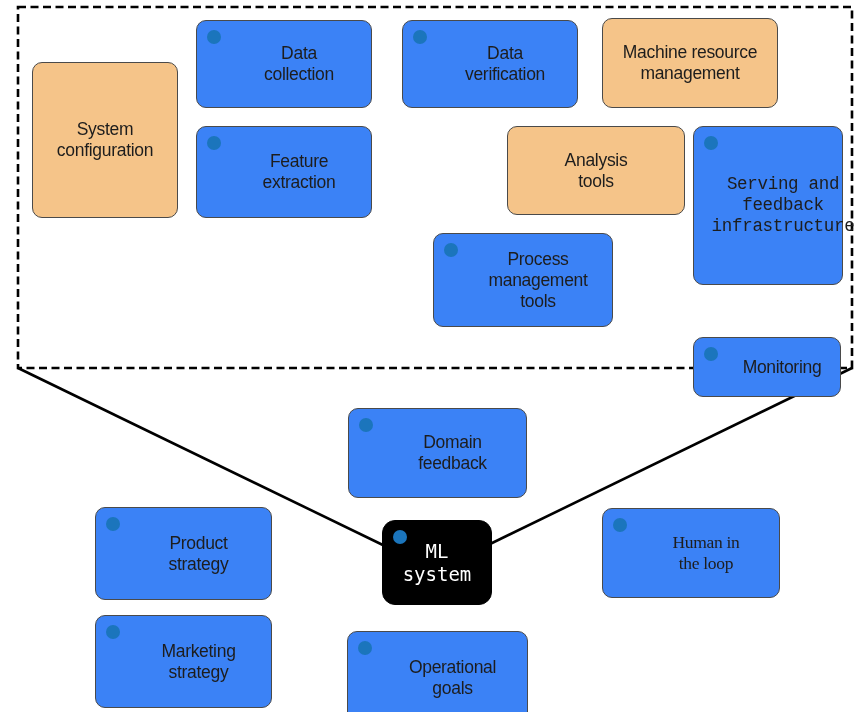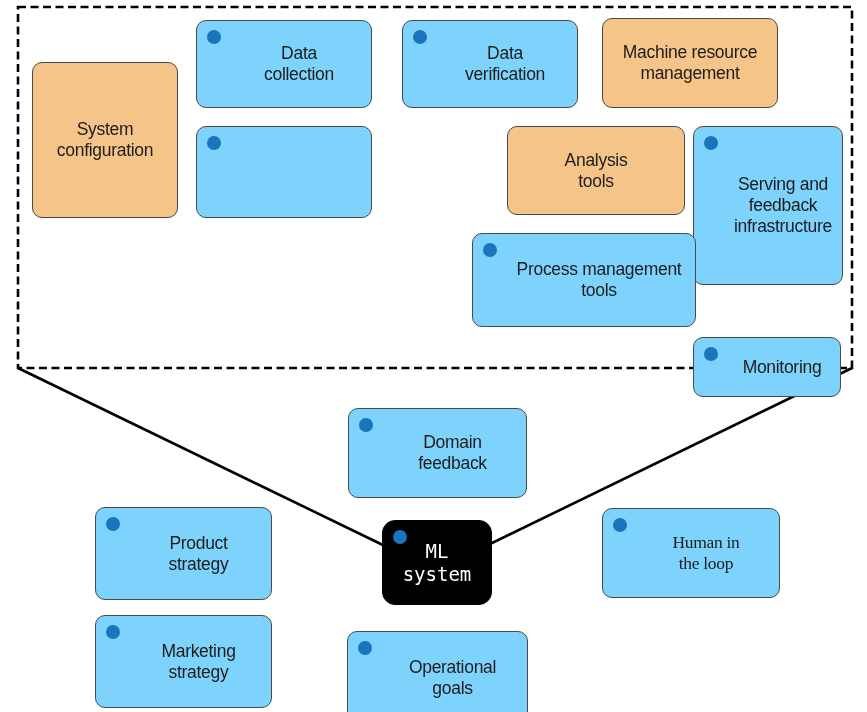--- a/index.html
+++ b/index.html
@@ -33,21 +33,21 @@
   }
   .box .label {
     text-align: center;
     white-space: pre-line;
     font-size: 17.5px;
     line-height: 1.2;
     letter-spacing: -0.3px;
     color: #1d1d1d;
     padding: 2px 6px;
   }
-  .blue   { background: #7dd3fc; padding-left: 30px; }
+  .blue   { background: #3b82f6; padding-left: 30px; }
   .orange { background: #f5c489; }
   .code {
     background: #000000;
     border-color: #000000;
     border-radius: 13px;
   }
   .code .label {
     color: #ffffff;
     font-family: "DejaVu Sans Mono", monospace;
     font-size: 19px;
@@ -64,22 +64,22 @@
   }
 
   
   #sys-config        { left: 32px;  top: 62px;  width: 146px; height: 156px; align-items: center; }
   #data-collection   { left: 196px; top: 20px;  width: 176px; height: 88px;  }
   #data-verification { left: 402px; top: 20px;  width: 176px; height: 88px;  }
   #machine-resource  { left: 602px; top: 18px;  width: 176px; height: 90px;  }
   #feature-extraction{ left: 196px; top: 126px; width: 176px; height: 92px;  }
   #ml-code           { left: 383px; top: 135px; width: 110px; height: 87px;  }
   #analysis-tools    { left: 507px; top: 126px; width: 178px; height: 89px;  }
-  #serving           { left: 693px; top: 126px; width: 150px; height: 159px; }
-  #process-mgmt      { left: 433px; top: 233px; width: 224px; height: 94px; margin-left: 39px;  }
+  #serving           { left: 693px; top: 126px; width: 150px; height: 159px; font-family: Liberation Mono, monospace; }
+  #process-mgmt      { left: 433px; top: 233px; width: 180px; height: 94px;  }
   #monitoring        { left: 693px; top: 297px; width: 148px; height: 60px; margin-top: 40px;  }
 
   #domain-knowledge  { left: 348px; top: 408px; width: 179px; height: 90px;  }
   #product-strategy  { left: 95px;  top: 507px; width: 177px; height: 93px;  }
   #ml-system         { left: 382px; top: 520px; width: 110px; height: 85px;  }
   #human-loop        { left: 602px; top: 508px; width: 178px; height: 90px; font-family: Liberation Serif, serif;  }
   #marketing-strategy{ left: 95px;  top: 615px; width: 177px; height: 93px;  }
   #operational-goals { left: 347px; top: 631px; width: 181px; height: 94px;  }
 </style>
 </head>
@@ -110,20 +110,22 @@
 verification</span>
   </div>
 
   <div class="box orange" id="machine-resource">
     <span class="label">Machine resource
 management</span>
   </div>
 
   <div class="box blue" id="feature-extraction">
     <span class="dot"></span>
+    <span class="label">Feature
+extraction</span>
   </div>
 
 
   <div class="box orange" id="analysis-tools">
     <span class="label">Analysis
 tools</span>
   </div>
 
   <div class="box blue" id="serving">
     <span class="dot"></span>

